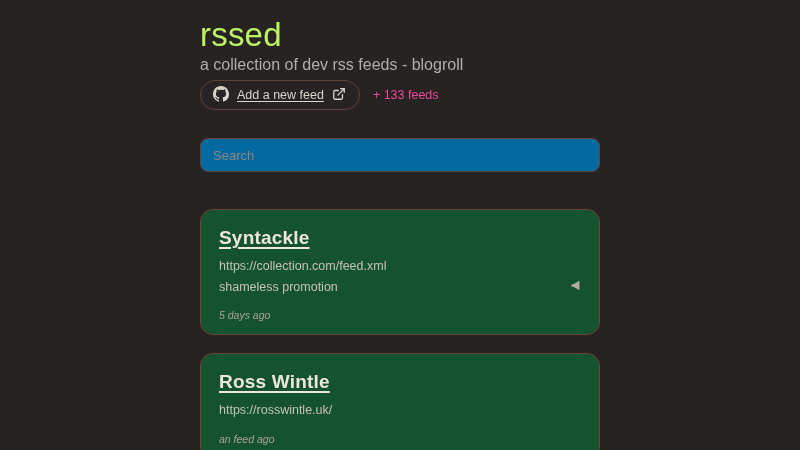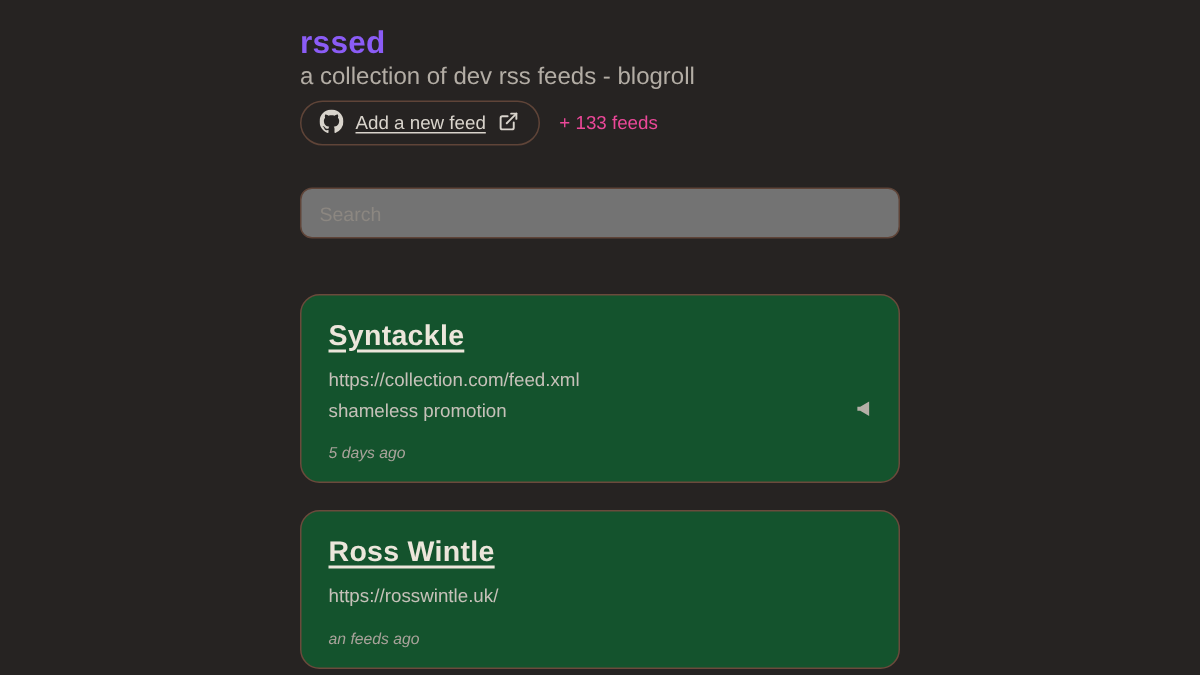--- a/index.html
+++ b/index.html
@@ -12,23 +12,23 @@
     font-family: "Liberation Sans", sans-serif;
     -webkit-font-smoothing: antialiased;
   }
   .container {
     width: 400px;
     margin-left: 200px;
     padding-top: 17px;
     box-sizing: border-box;
   }
   .page-title {
-    color: #8b5cf6;
-    font-size: 21px;
-    font-weight: 700;
+    color: #bef264;
+    font-size: 33px;
+    font-weight: 400;
     letter-spacing: 0.2px;
     line-height: 1.1;
   }
   .page-subtitle {
     color: #b3ada5;
     font-size: 16px;
     margin-top: 3px;
   }
   .toolbar {
     margin-top: 6px;
@@ -58,21 +58,21 @@
   .feed-count {
     color: #ec4899;
     font-size: 12.5px;
   }
   .search-input {
     display: block;
     margin-top: 28px;
     width: 100%;
     height: 34px;
     box-sizing: border-box;
-    background: #737373;
+    background: #0369a1;
     border: 1.4px solid #5f4438;
     border-radius: 8px;
     padding: 0 12px;
     color: #d6d1c9;
     font-size: 13px;
     font-family: "Liberation Sans", sans-serif;
     outline: none;
   }
   .search-input::placeholder {
     color: #8c8781;
@@ -159,16 +159,16 @@
           <path d="M2 5.3v3.4h2.4L12 13.2V0.8L4.4 5.3Z" fill="#b5afa7"></path>
         </svg>
       </span>
     </div>
     <div class="feed-time">5 days ago</div>
   </div>
 
   <div class="feed-card second">
     <a class="feed-title">Ross Wintle</a>
     <div class="feed-url">https://rosswintle.uk/</div>
-    <div class="feed-time">an feeds ago</div>
+    <div class="feed-time">an feed ago</div>
   </div>
 
 </div>
 
 </body></html>

